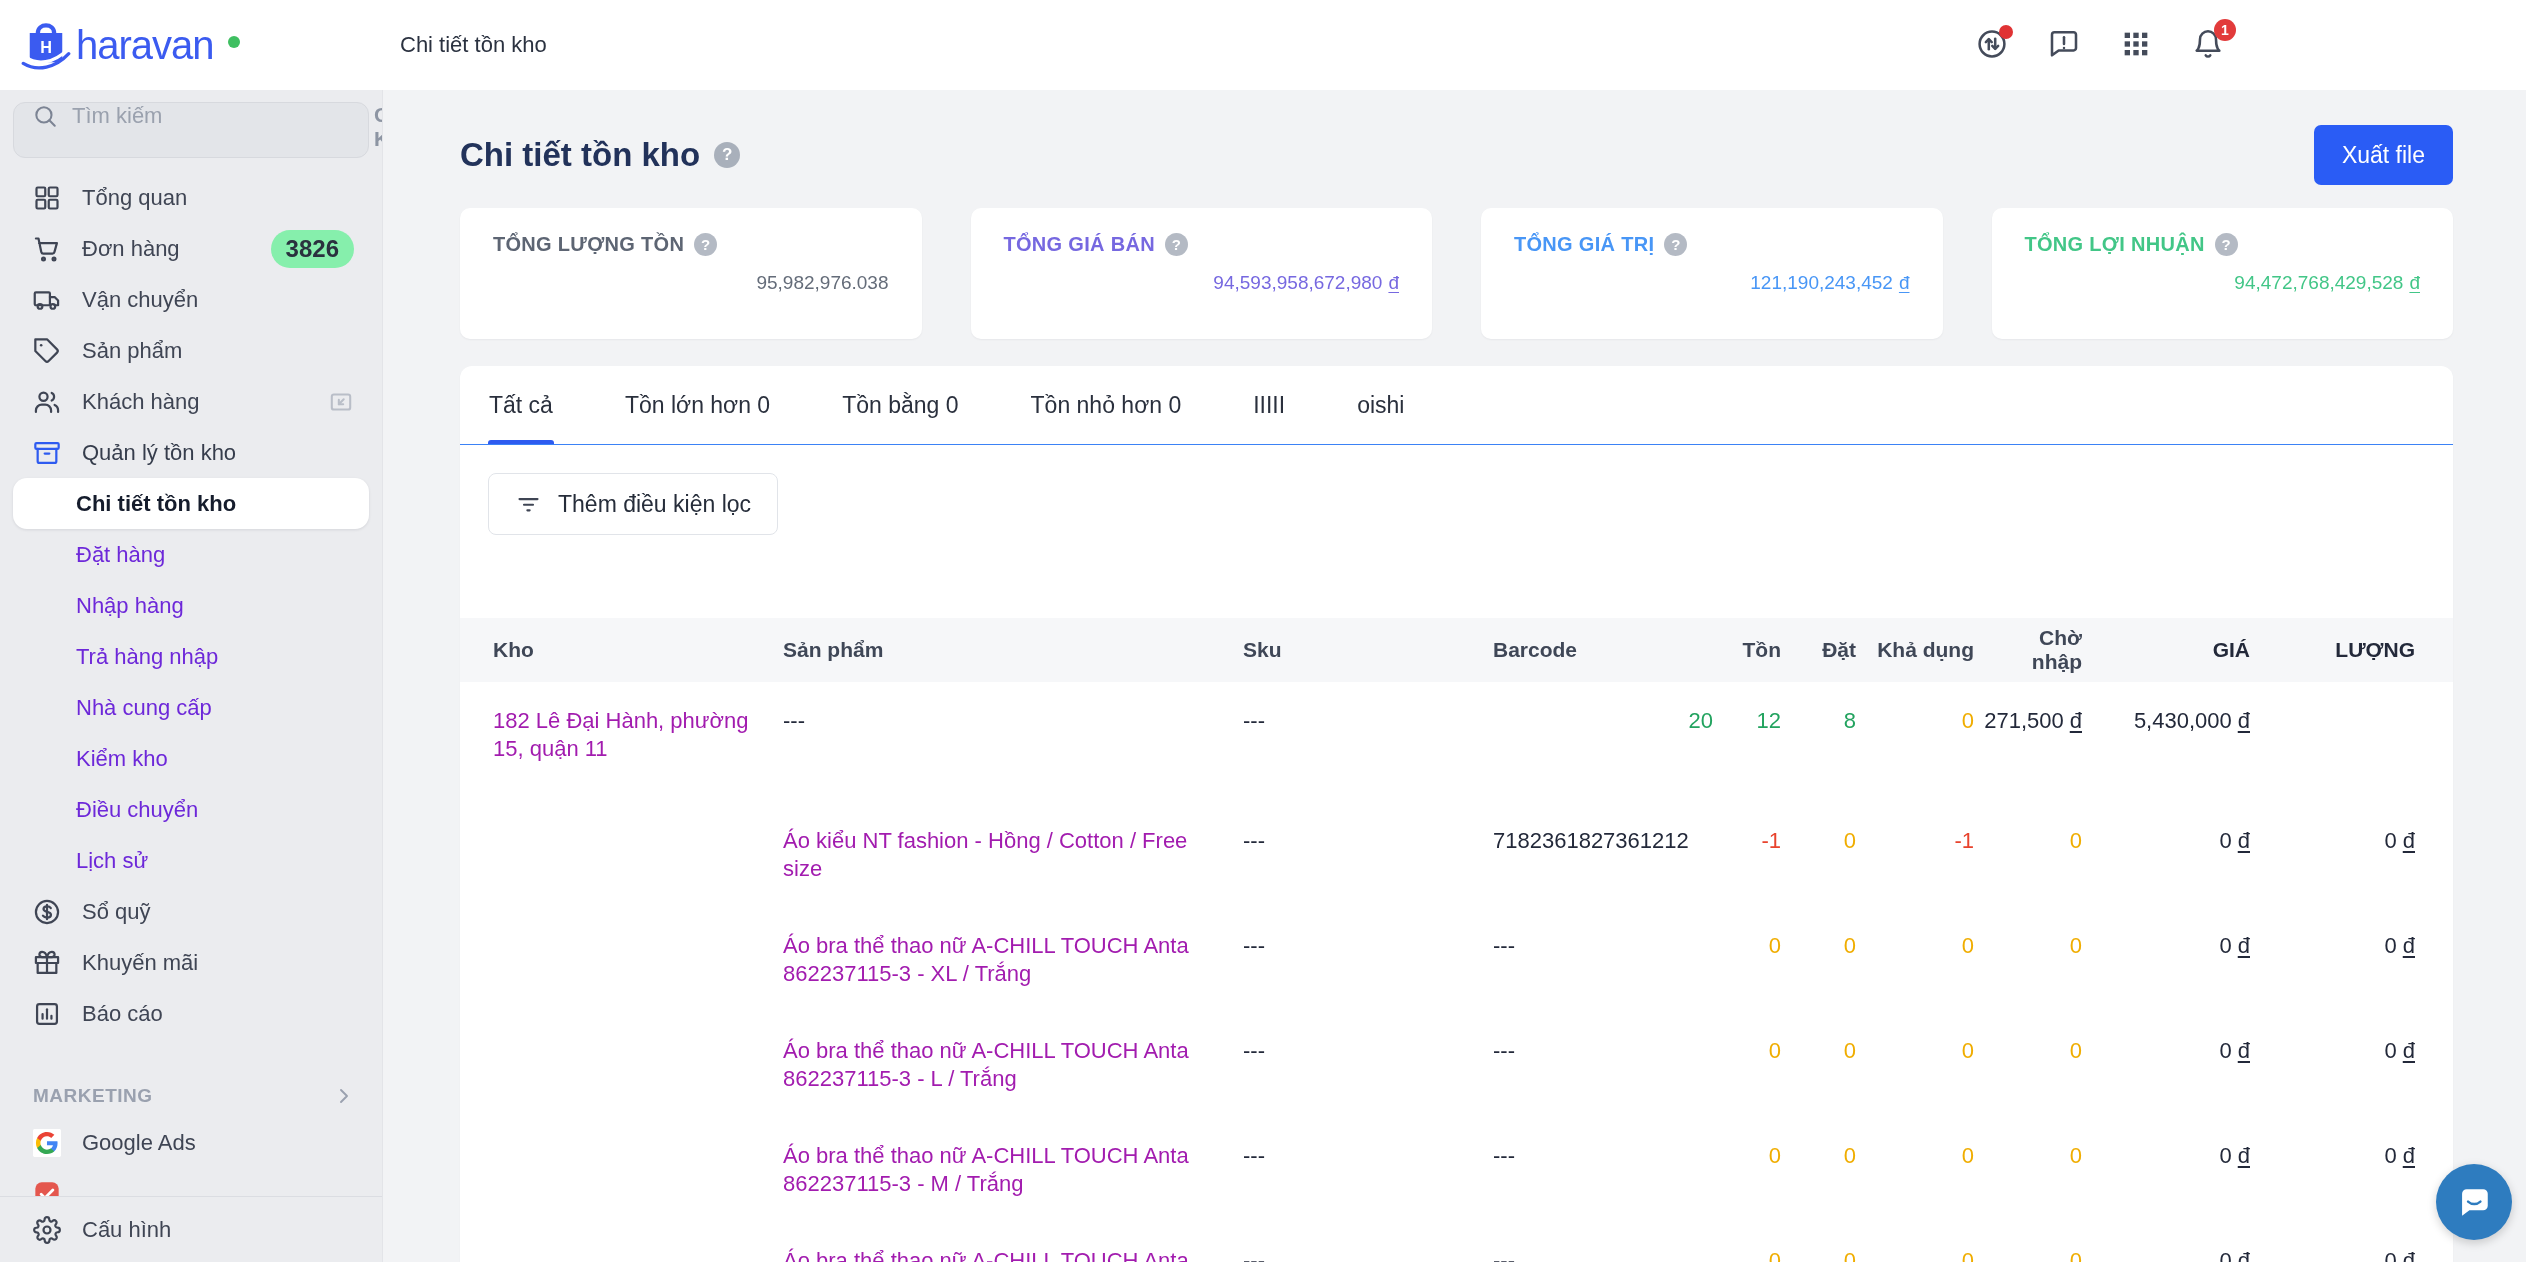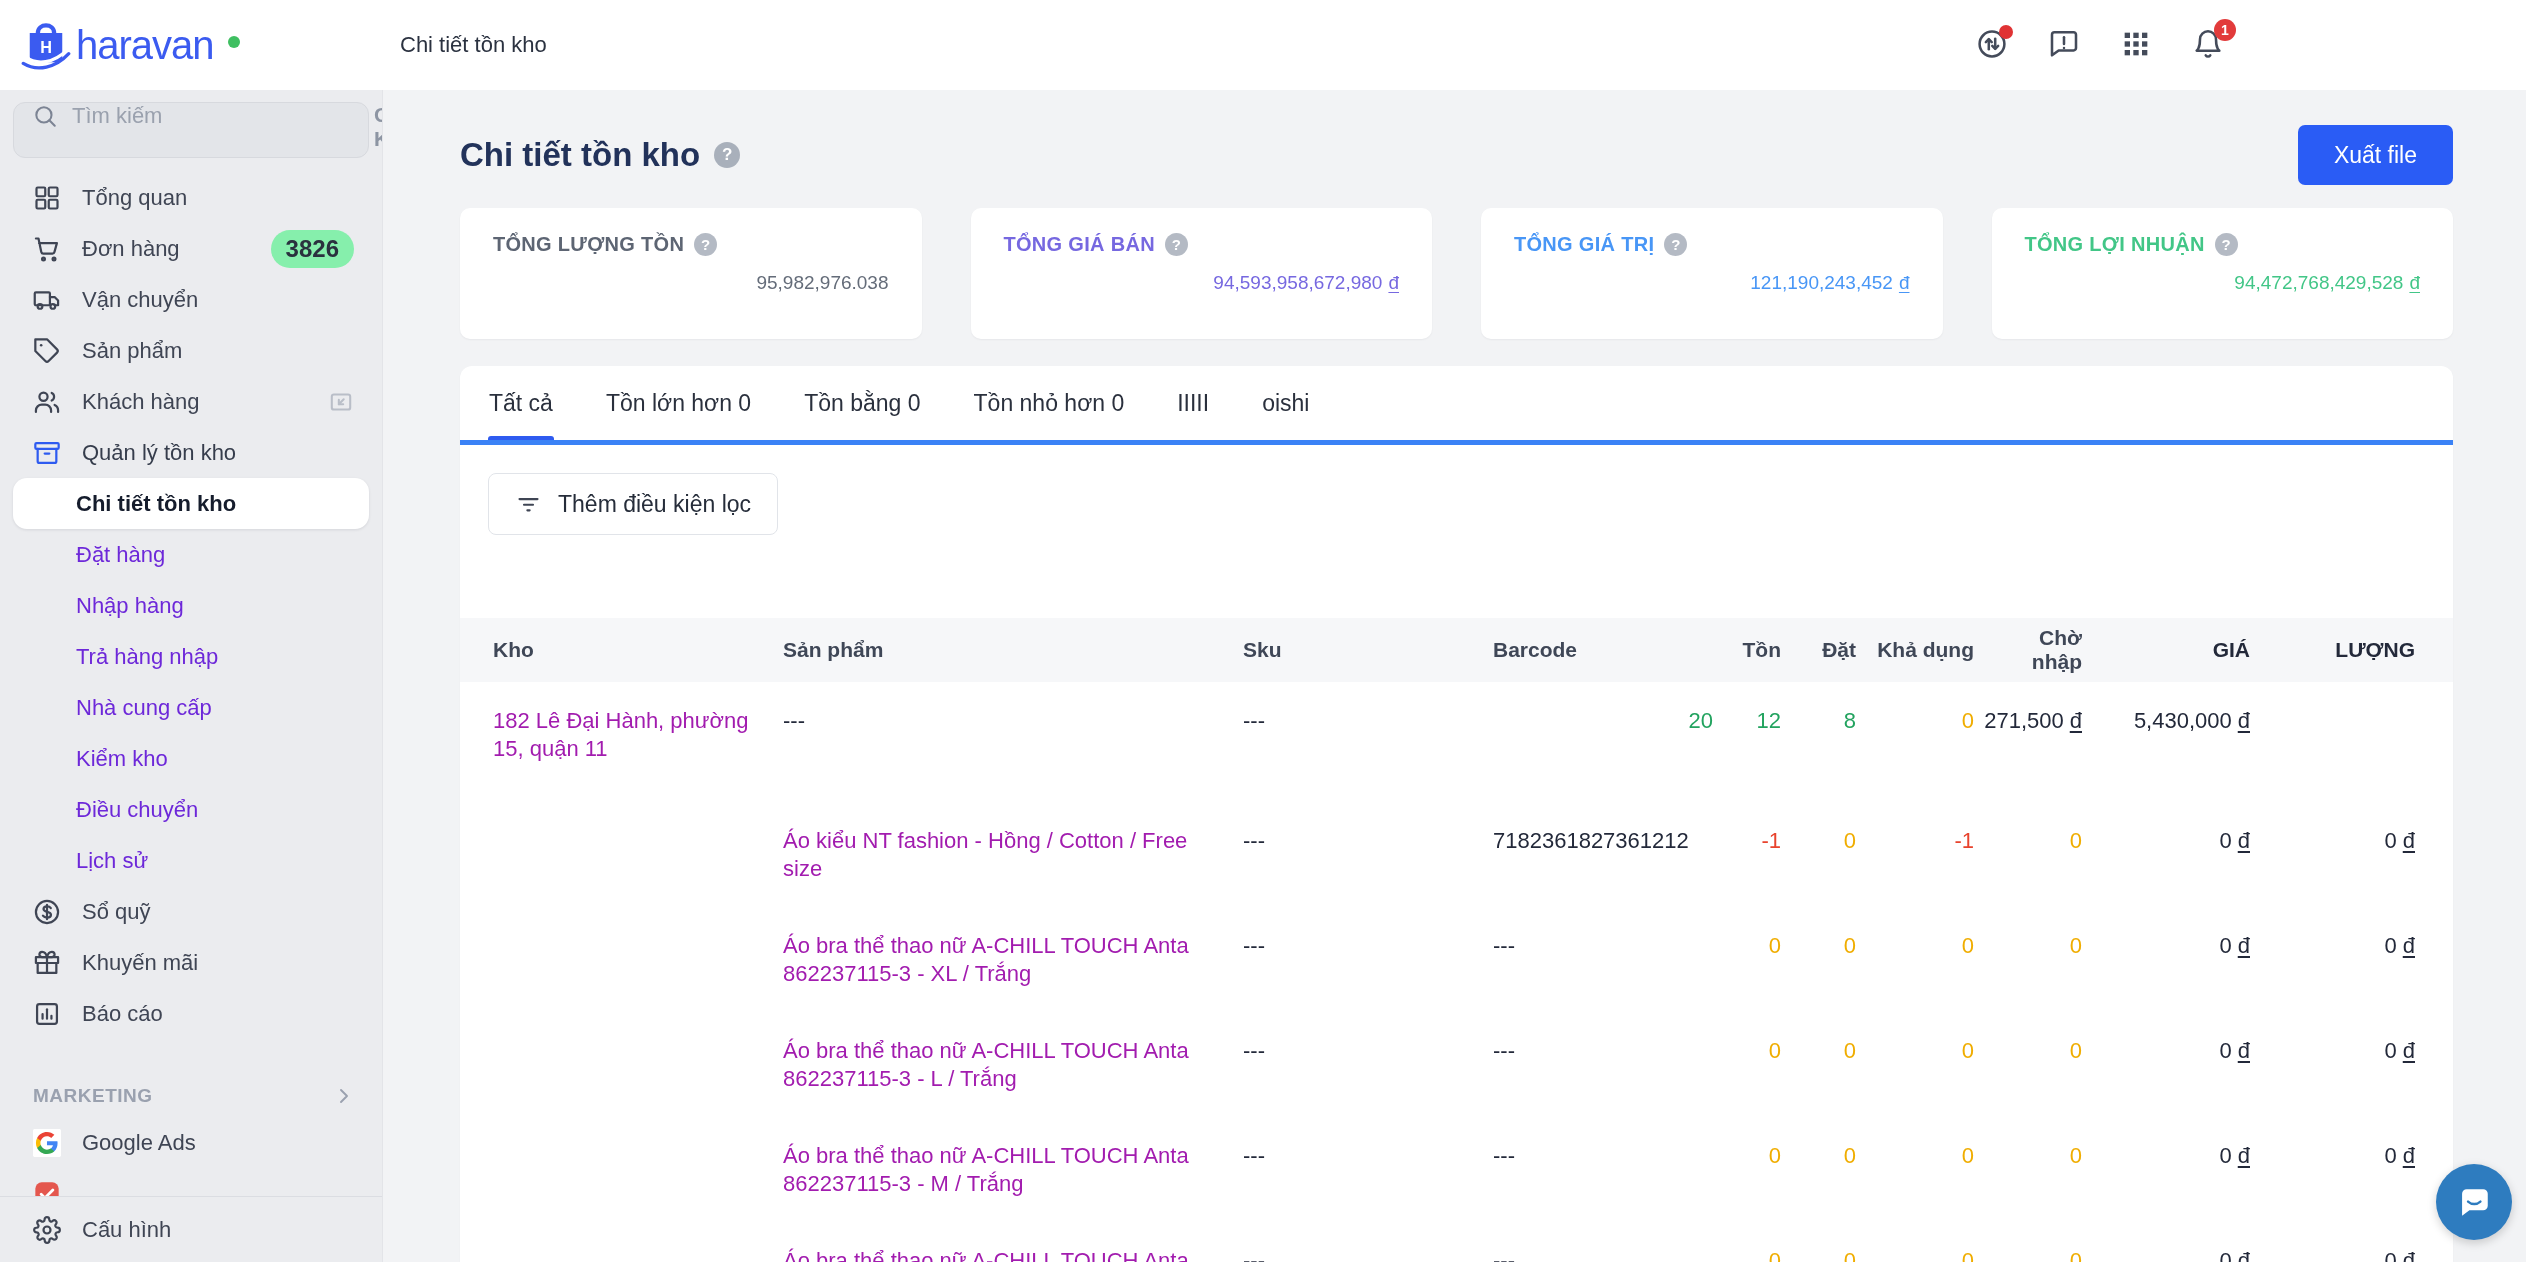--- a/index.html
+++ b/index.html
@@ -42,31 +42,31 @@
   .side-bottom{position:absolute;left:0;right:0;bottom:0;height:66px;background:#ebecef;border-top:1px solid #dbdde2;display:flex;align-items:center;gap:21px;padding:0 33px;font-size:22px;color:#3f4554;cursor:pointer}
   .side-bottom .icon{width:28px;height:28px}
 
   
   #main{position:absolute;top:90px;left:383px;right:0;bottom:0;background:#f2f3f5;overflow:hidden}
   .content{width:1993px;margin-left:77px}
   .page-head{margin-top:34px;height:62px;display:flex;align-items:center;gap:14px}
   h1{font-size:33px;font-weight:700;color:#22325a}
   .help{width:26px;height:26px;border-radius:50%;background:#a9b0bb;color:#fff;font-size:17px;font-weight:700;display:inline-flex;align-items:center;justify-content:center;flex:none;cursor:pointer}
   .help.sm{width:23px;height:23px;font-size:15px;background:#b4bac4}
-  .export-btn{margin-left:auto;height:60px;padding:0 36px;border:none;border-radius:7px;background:#2a5cf5;color:#fff;font-size:23px;font-family:inherit;cursor:pointer}
+  .export-btn{margin-left:auto;height:60px;padding:0 28px;border:none;border-radius:7px;background:#2a5cf5;color:#fff;font-size:23px;font-family:inherit;cursor:pointer}
 
   .cards{display:flex;gap:49px;margin-top:22px}
   .card{width:462px;height:131px;background:#fff;border-radius:10px;padding:25px 33px;box-shadow:0 1px 2px rgba(16,24,40,.05)}
   .card-top{display:flex;align-items:center;gap:10px}
   .card-label{font-size:20px;font-weight:700;letter-spacing:.3px}
   .card-value{margin-top:16px;text-align:right;font-size:19px;font-weight:500}
   .dong{text-decoration:underline;text-underline-offset:3px;margin-left:6px}
 
   .panel{margin-top:27px;background:#fff;border-radius:12px 12px 0 0;height:896px;overflow:hidden;box-shadow:0 1px 2px rgba(16,24,40,.04)}
-  .tabbar{height:79px;display:flex;gap:51px;padding:0 28px;border-bottom:5px solid #3b82f6}
+  .tabbar{height:79px;display:flex;gap:70px;padding:0 28px;border-bottom:1px solid #3b82f6}
   .tab{position:relative;display:flex;align-items:center;font-size:23px;color:#2a303d;cursor:pointer;padding:0 1px}
   .tab.active::after{content:"";position:absolute;left:0;right:0;bottom:0;height:4px;border-radius:3px 3px 0 0;background:#2e5bf0}
   .filter-btn{margin:28px 0 83px 28px;height:62px;display:inline-flex;align-items:center;gap:16px;padding:0 26px;border:1px solid #e1e4e9;border-radius:8px;background:#fff;font-size:23px;color:#262d3a;font-family:inherit;cursor:pointer}
   .filter-btn .icon{width:27px;height:27px;color:#3f4554}
 
   .trow{display:grid;grid-template-columns:290px 460px 250px 230px 68px 75px 118px 108px 168px 165px;padding:0 28px 0 33px}
   .trow.head{height:64px;align-items:center;background:#f6f7f9;font-size:21px;font-weight:700;color:#3f4757}
   .trow.body{min-height:105px;padding-top:25px;align-items:start;font-size:22px;line-height:28px}
   .trow.body.tall{min-height:120px}
   .cell.num{text-align:right}

